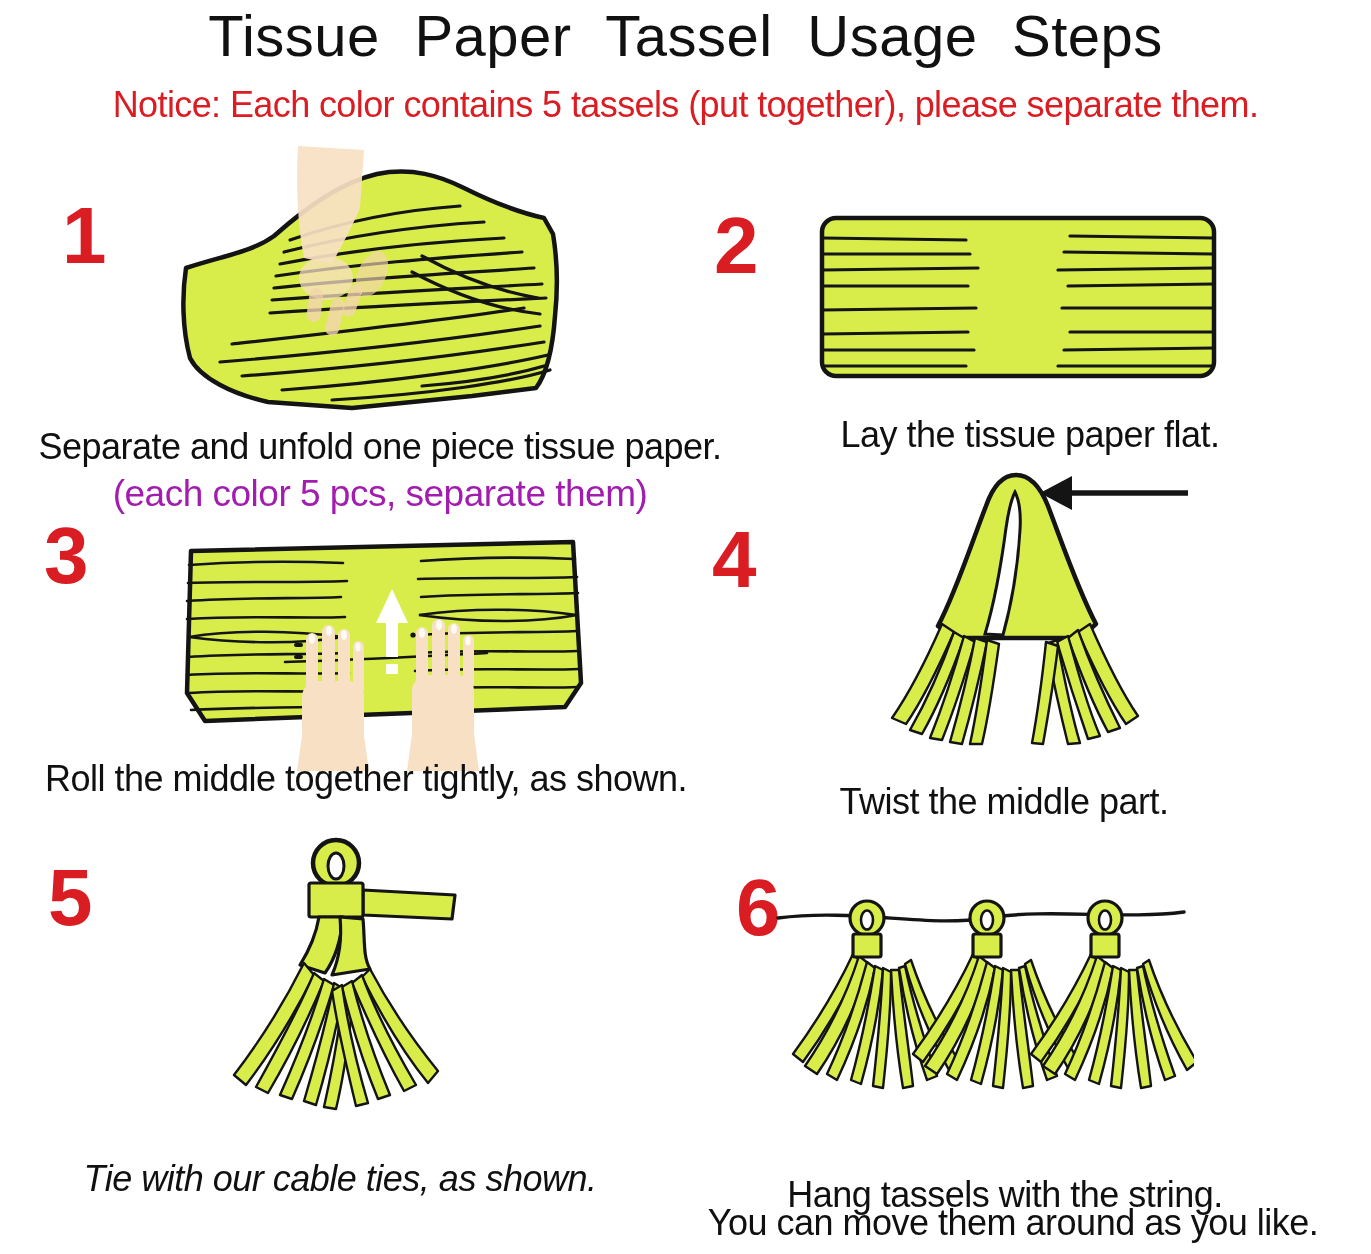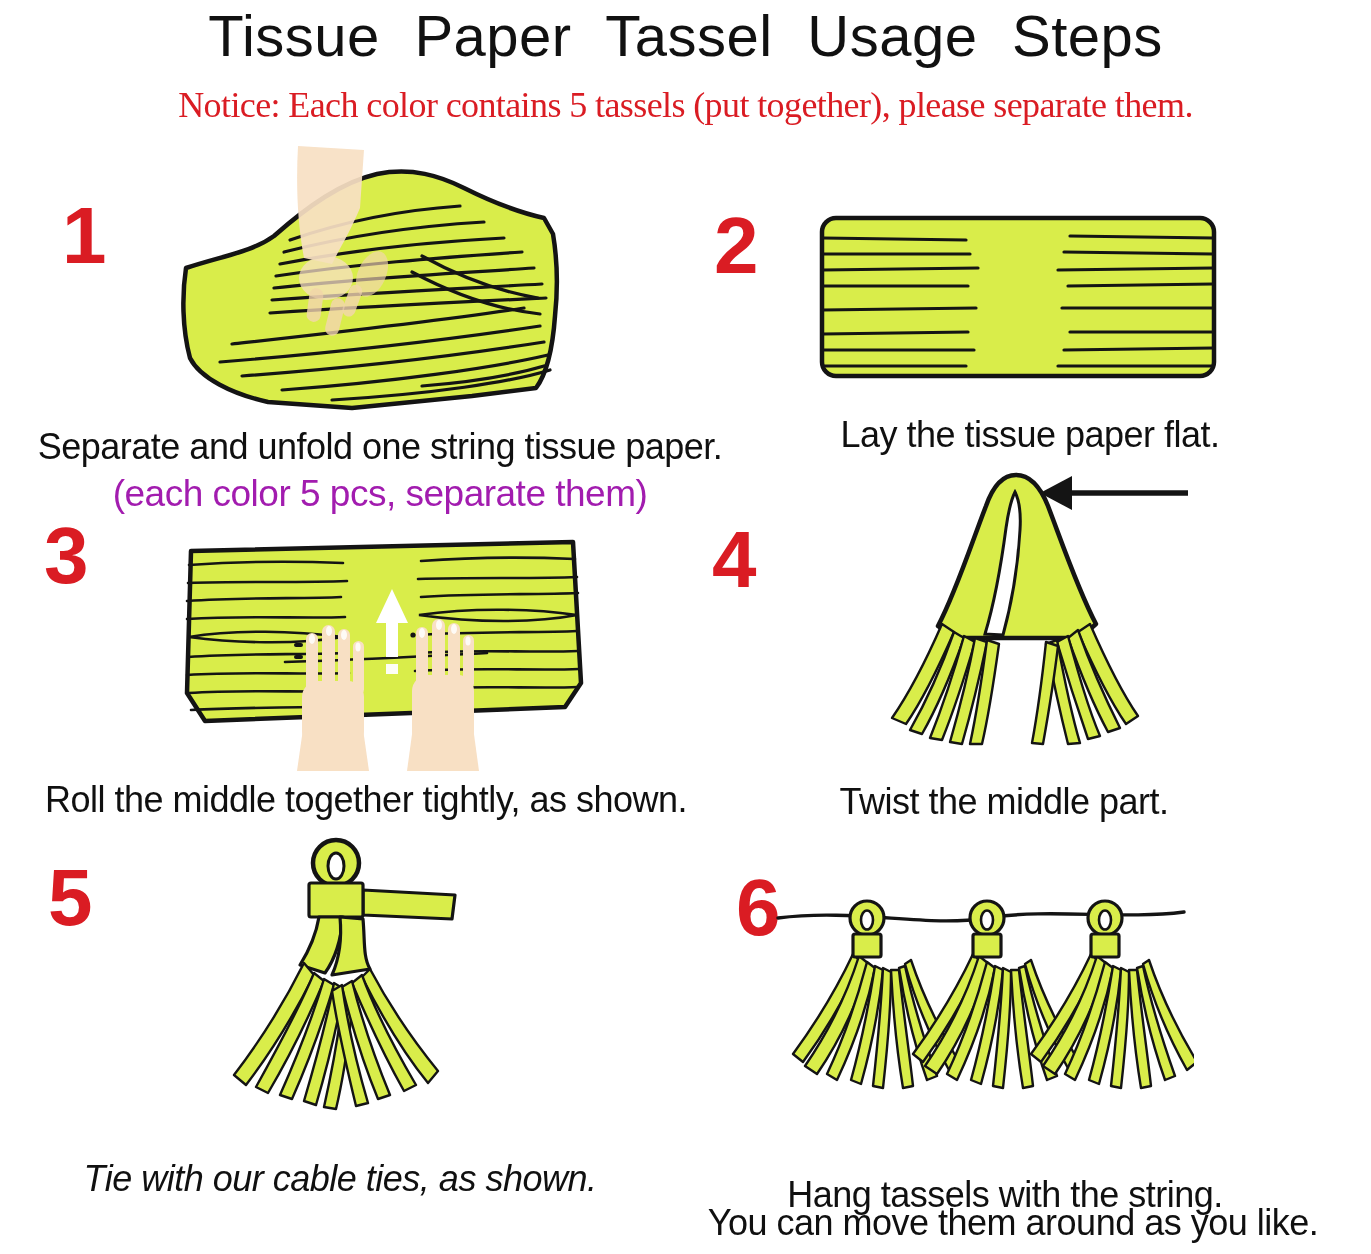--- a/index.html
+++ b/index.html
@@ -8,21 +8,21 @@
     font-family:"Liberation Sans", sans-serif;overflow:hidden;
   }
   .abs{position:absolute;}
   .title{
     top:2px;left:0;width:100%;text-align:center;
     font-size:58px;font-weight:normal;color:#111111;
     word-spacing:18px;letter-spacing:0.5px;
   }
   .notice{
     top:84px;left:0;width:100%;text-align:center;
-    font-size:36px;color:#da1c23;letter-spacing:-0.6px;font-weight:normal;font-family:Liberation Serif, serif;
+    font-size:36px;color:#da1c23;letter-spacing:-0.6px;font-weight:normal;
   }
   .num{
     color:#da1c23;font-weight:bold;font-size:80px;line-height:1;
   }
   .cap{
     font-size:36px;color:#101010;text-align:center;letter-spacing:-0.5px;
     line-height:1.18;white-space:nowrap;
   }
   .cap.red{color:#a21caf;font-size:37px;}
   
@@ -220,20 +220,20 @@
       <ellipse cx="0" cy="16" rx="6" ry="9.5" fill="#ffffff" stroke="#141414" stroke-width="2.6"></ellipse>
       <rect class="g3" x="-14" y="30" width="28" height="23" rx="2"></rect>
     </g>
   </defs>
   <path class="ln" style="stroke-width:3.4" d="M12,32 C90,22 160,42 220,32 C285,22 355,34 418,26"></path>
   <use href="#htassel" transform="translate(101,18)"></use>
   <use href="#htassel" transform="translate(221,18)"></use>
   <use href="#htassel" transform="translate(339,18)"></use>
 </svg>
 
-<div class="abs cap" style="left:8px;top:426px;width:744px;">Separate and unfold one string tissue paper.</div>
+<div class="abs cap" style="left:8px;top:426px;width:744px;">Separate and unfold one piece tissue paper.</div>
 <div class="abs cap red" style="left:8px;top:472px;width:744px;">(each color 5 pcs, separate them)</div>
 <div class="abs cap" style="left:700px;top:414px;width:660px;">Lay the tissue paper flat.</div>
-<div class="abs cap" style="left:0px;top:779px;width:732px;">Roll the middle together tightly, as shown.</div>
+<div class="abs cap" style="left:0px;top:758px;width:732px;">Roll the middle together tightly, as shown.</div>
 <div class="abs cap" style="left:788px;top:770px;width:432px;margin-top:11px;">Twist the middle part.</div>
 <div class="abs cap" style="left:10px;top:1158px;width:660px;font-style:italic;">Tie with our cable ties, as shown.</div>
 <div class="abs cap" style="left:702px;top:1158px;width:606px;margin-top:16px;">Hang tassels with the string.</div>
 <div class="abs cap" style="left:655px;top:1202px;width:716px;">You can move them around as you like.</div>
 
 </body></html>

